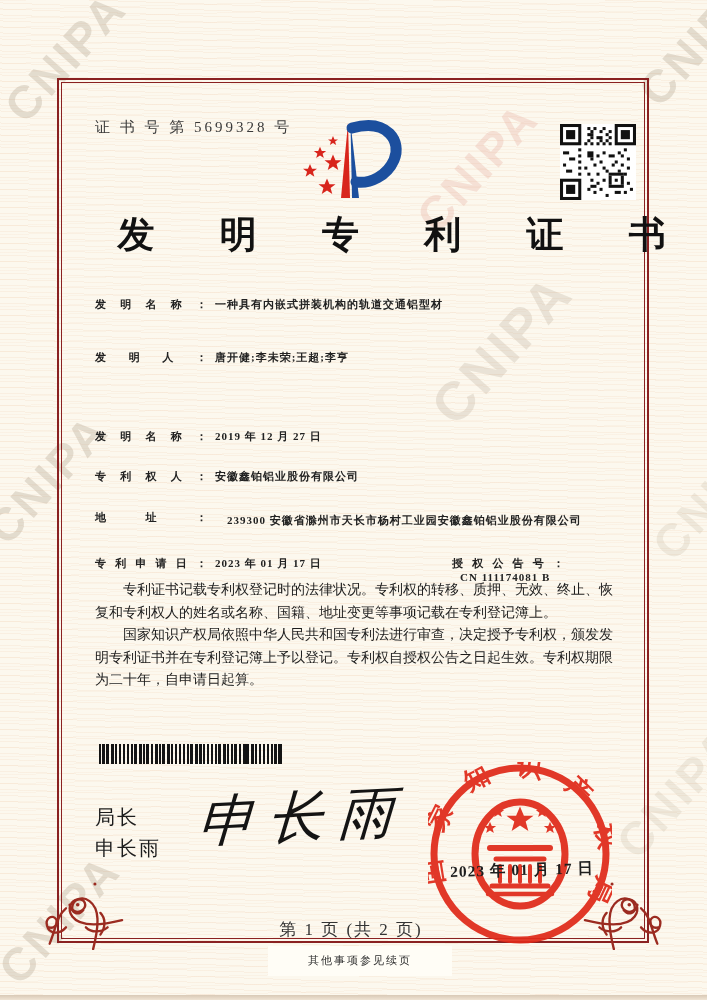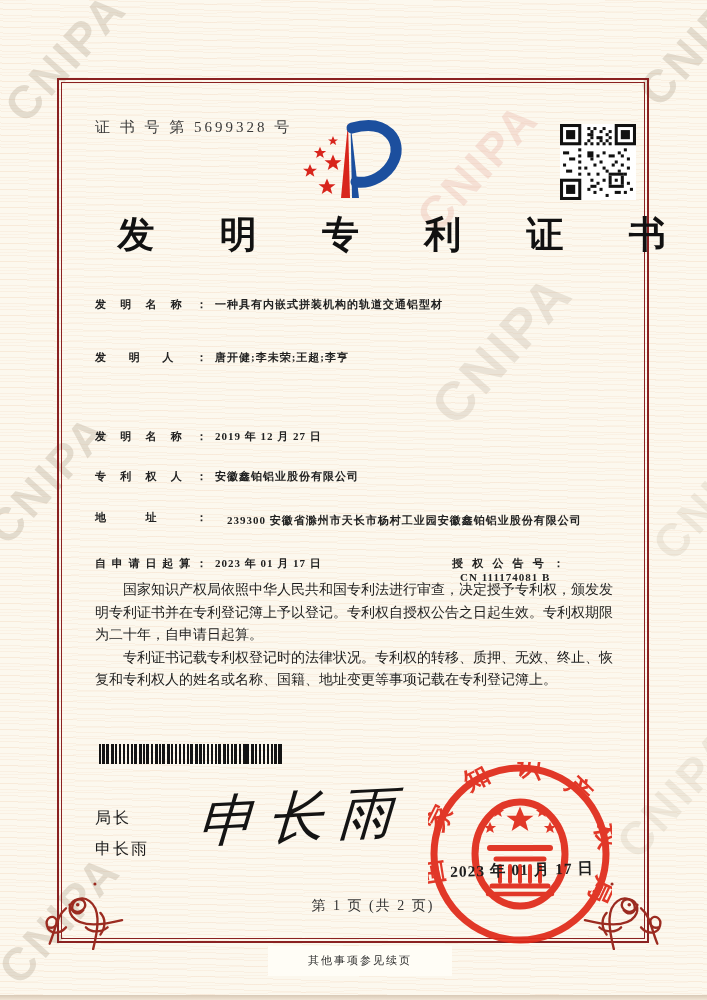--- a/index.html
+++ b/index.html
@@ -38,33 +38,33 @@
   .pair2{position:absolute; left:357px; top:0;}
   .paras{position:absolute; left:95px; top:578px; width:528px; font-size:14px; line-height:22.5px; color:#1d1d1d;}
   .paras p{margin:0; text-indent:2em; font-family:"DejaVu Serif","Liberation Serif",serif;}
   .barcode{
     position:absolute; left:99px; top:744px; width:184px; height:20px;
     background:
       repeating-linear-gradient(90deg,#141414 0 2px,transparent 2px 4px),
       repeating-linear-gradient(90deg,#141414 0 1px,transparent 1px 7px),
       repeating-linear-gradient(90deg,transparent 0 3px,#141414 3px 4px,transparent 4px 11px);
   }
-  .signer{position:absolute; left:95px; top:802px; font-size:16px; line-height:31px; color:#1c1c1c; letter-spacing:2px;}
+  .signer{position:absolute; left:95px; top:802px; font-size:20px; line-height:31px; color:#1c1c1c; letter-spacing:2px;}
   .autograph{
     position:absolute; left:198px; top:780px; font-size:56px; color:#141414;
     font-family:"DejaVu Serif",serif; font-style:italic; letter-spacing:14px;
     transform:rotate(-3deg) skewX(-6deg);
   }
   .seal{position:absolute; left:428px; top:762px; width:184px; height:184px; opacity:0.93;}
   .seal-date{
     position:absolute; left:434px; top:860px; width:176px; text-align:center;
     font-size:15.5px; font-weight:bold; color:#1e1e1e; letter-spacing:1px;
     transform:rotate(-1.5deg);
   }
-  .page-no{position:absolute; left:57px; top:897px; width:588px; text-align:center; font-size:14px; letter-spacing:2px; color:#333;padding-left:22px;}
+  .page-no{position:absolute; left:57px; top:918px; width:588px; text-align:center; font-size:17px; letter-spacing:2px; color:#333;}
   .note-box{
     position:absolute; left:268px; top:946px; width:184px; height:30px; line-height:30px;
     background:#fffdf6; text-align:center; font-size:11px; letter-spacing:2px; color:#2e2e2e;
     font-family:"DejaVu Serif","Liberation Serif",serif;
   }
   .bottom-edge{position:absolute; left:0; bottom:0; width:707px; height:5px; background:linear-gradient(#d9c9b6,#efe4d4);}
 </style>
 </head>
 <body>
 
@@ -224,29 +224,29 @@
   <div class="field" style="top:429px;">
     <span class="flabel">发明名称：</span><span class="fvalue">2019 年 12 月 27 日</span>
   </div>
   <div class="field" style="top:469px;">
     <span class="flabel">专利权人：</span><span class="fvalue">安徽鑫铂铝业股份有限公司</span>
   </div>
   <div class="field" style="top:510px;">
     <span class="flabel">地址：</span><span class="fvalue addr">239300  安徽省滁州市天长市杨村工业园安徽鑫铂铝业股份有限公司</span>
   </div>
   <div class="field" style="top:556px;">
-    <span class="flabel">自申请日起算：</span><span class="fvalue">2023 年 01 月 17 日</span>
+    <span class="flabel">专利申请日：</span><span class="fvalue">2023 年 01 月 17 日</span>
     <span class="pair2">
       <span class="flabel">授权公告号：</span><span class="fvalue">CN 111174081 B</span>
     </span>
   </div>
 
   <div class="paras">
+    <p>专利证书记载专利权登记时的法律状况。专利权的转移、质押、无效、终止、恢复和专利权人的姓名或名称、国籍、地址变更等事项记载在专利登记簿上。</p>
     <p>国家知识产权局依照中华人民共和国专利法进行审查，决定授予专利权，颁发发明专利证书并在专利登记簿上予以登记。专利权自授权公告之日起生效。专利权期限为二十年，自申请日起算。</p>
-    <p>专利证书记载专利权登记时的法律状况。专利权的转移、质押、无效、终止、恢复和专利权人的姓名或名称、国籍、地址变更等事项记载在专利登记簿上。</p>
   </div>
 
   <div class="barcode"></div>
 
   <div class="signer">
     <div>局长</div>
     <div>申长雨</div>
   </div>
   <div class="autograph">申长雨</div>
 

